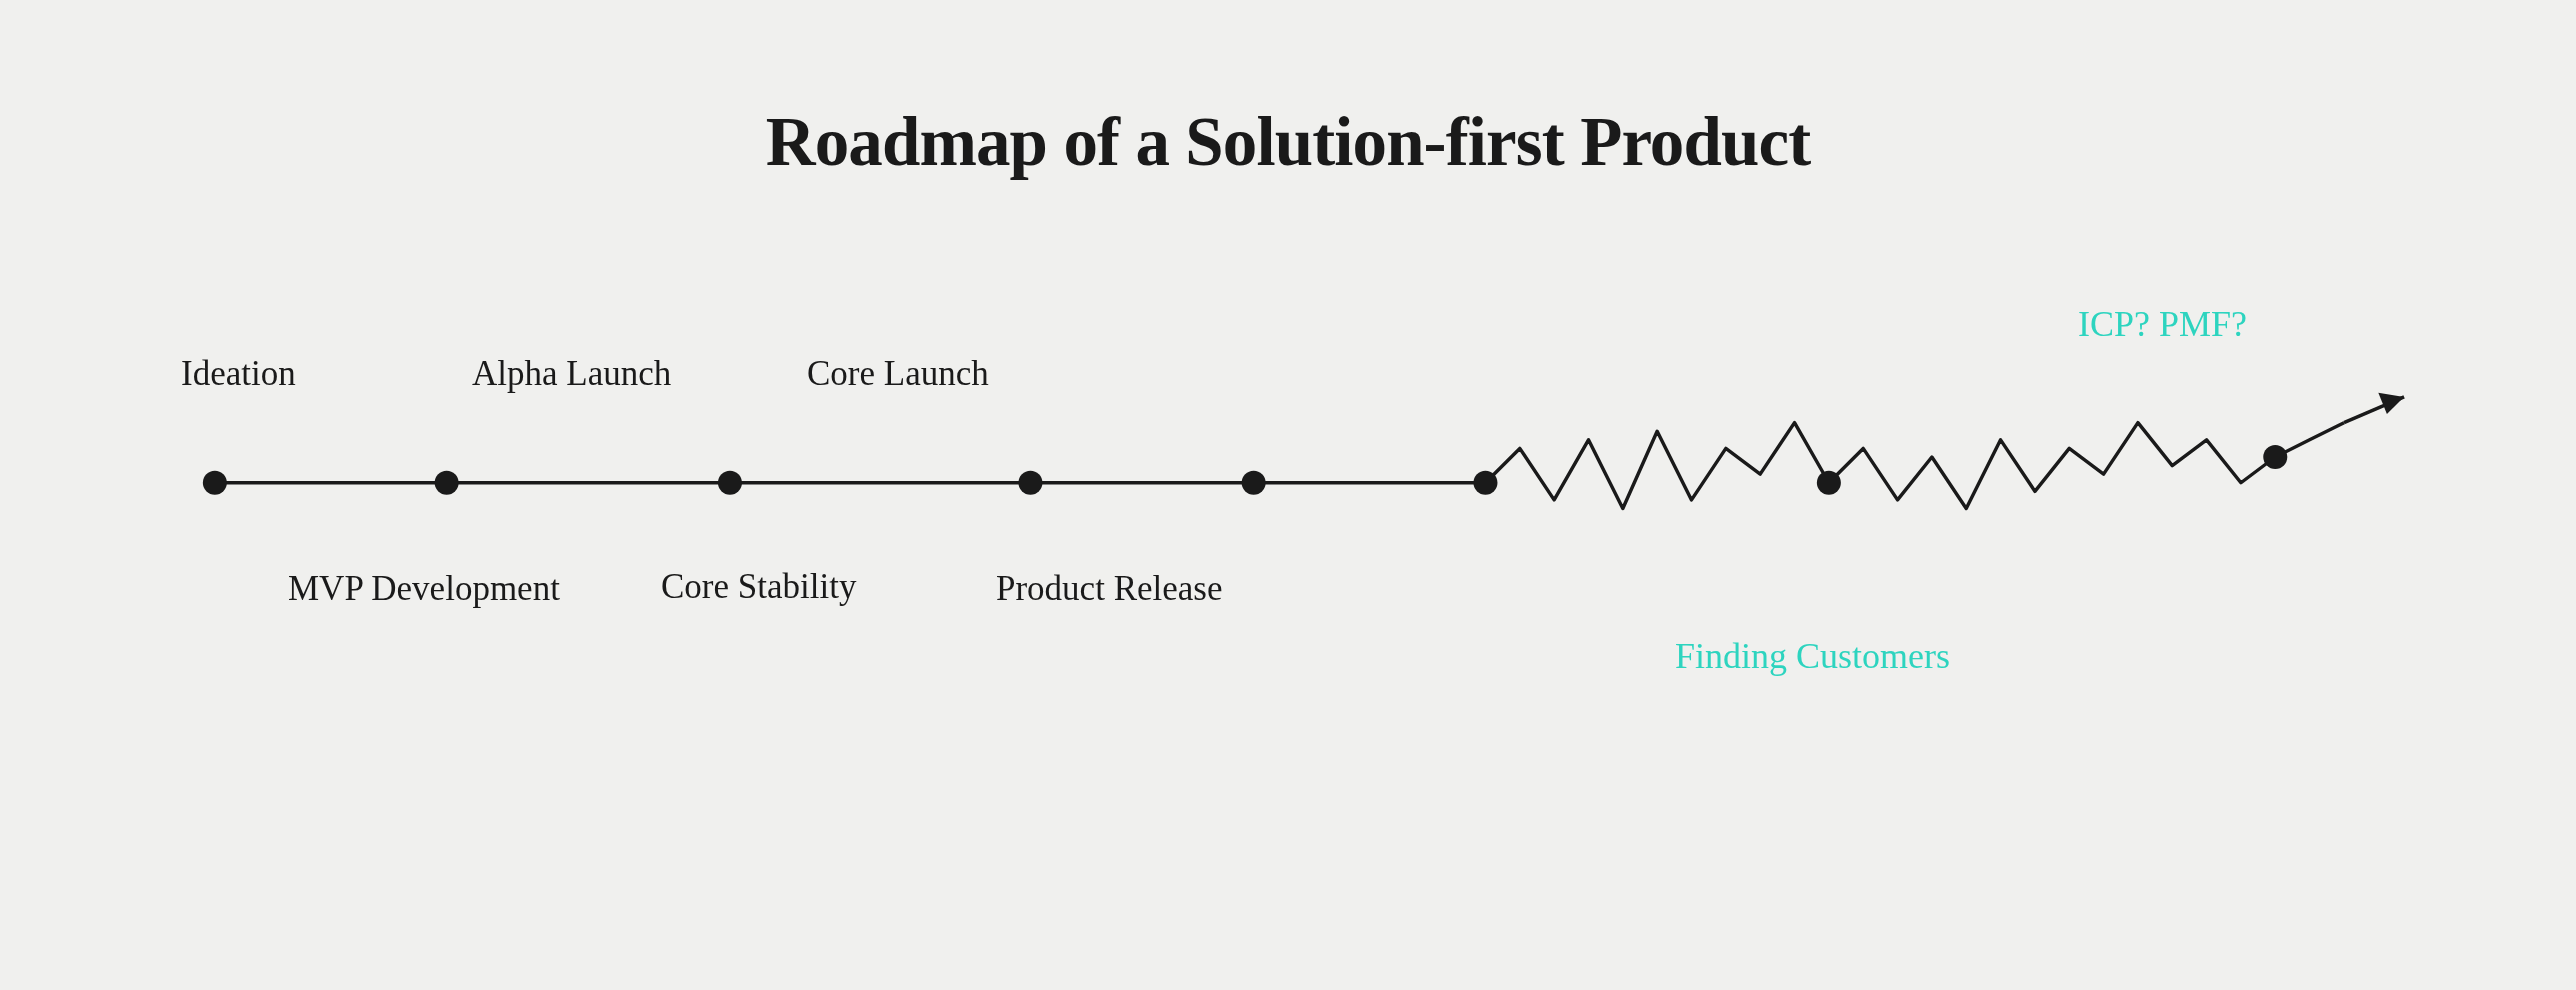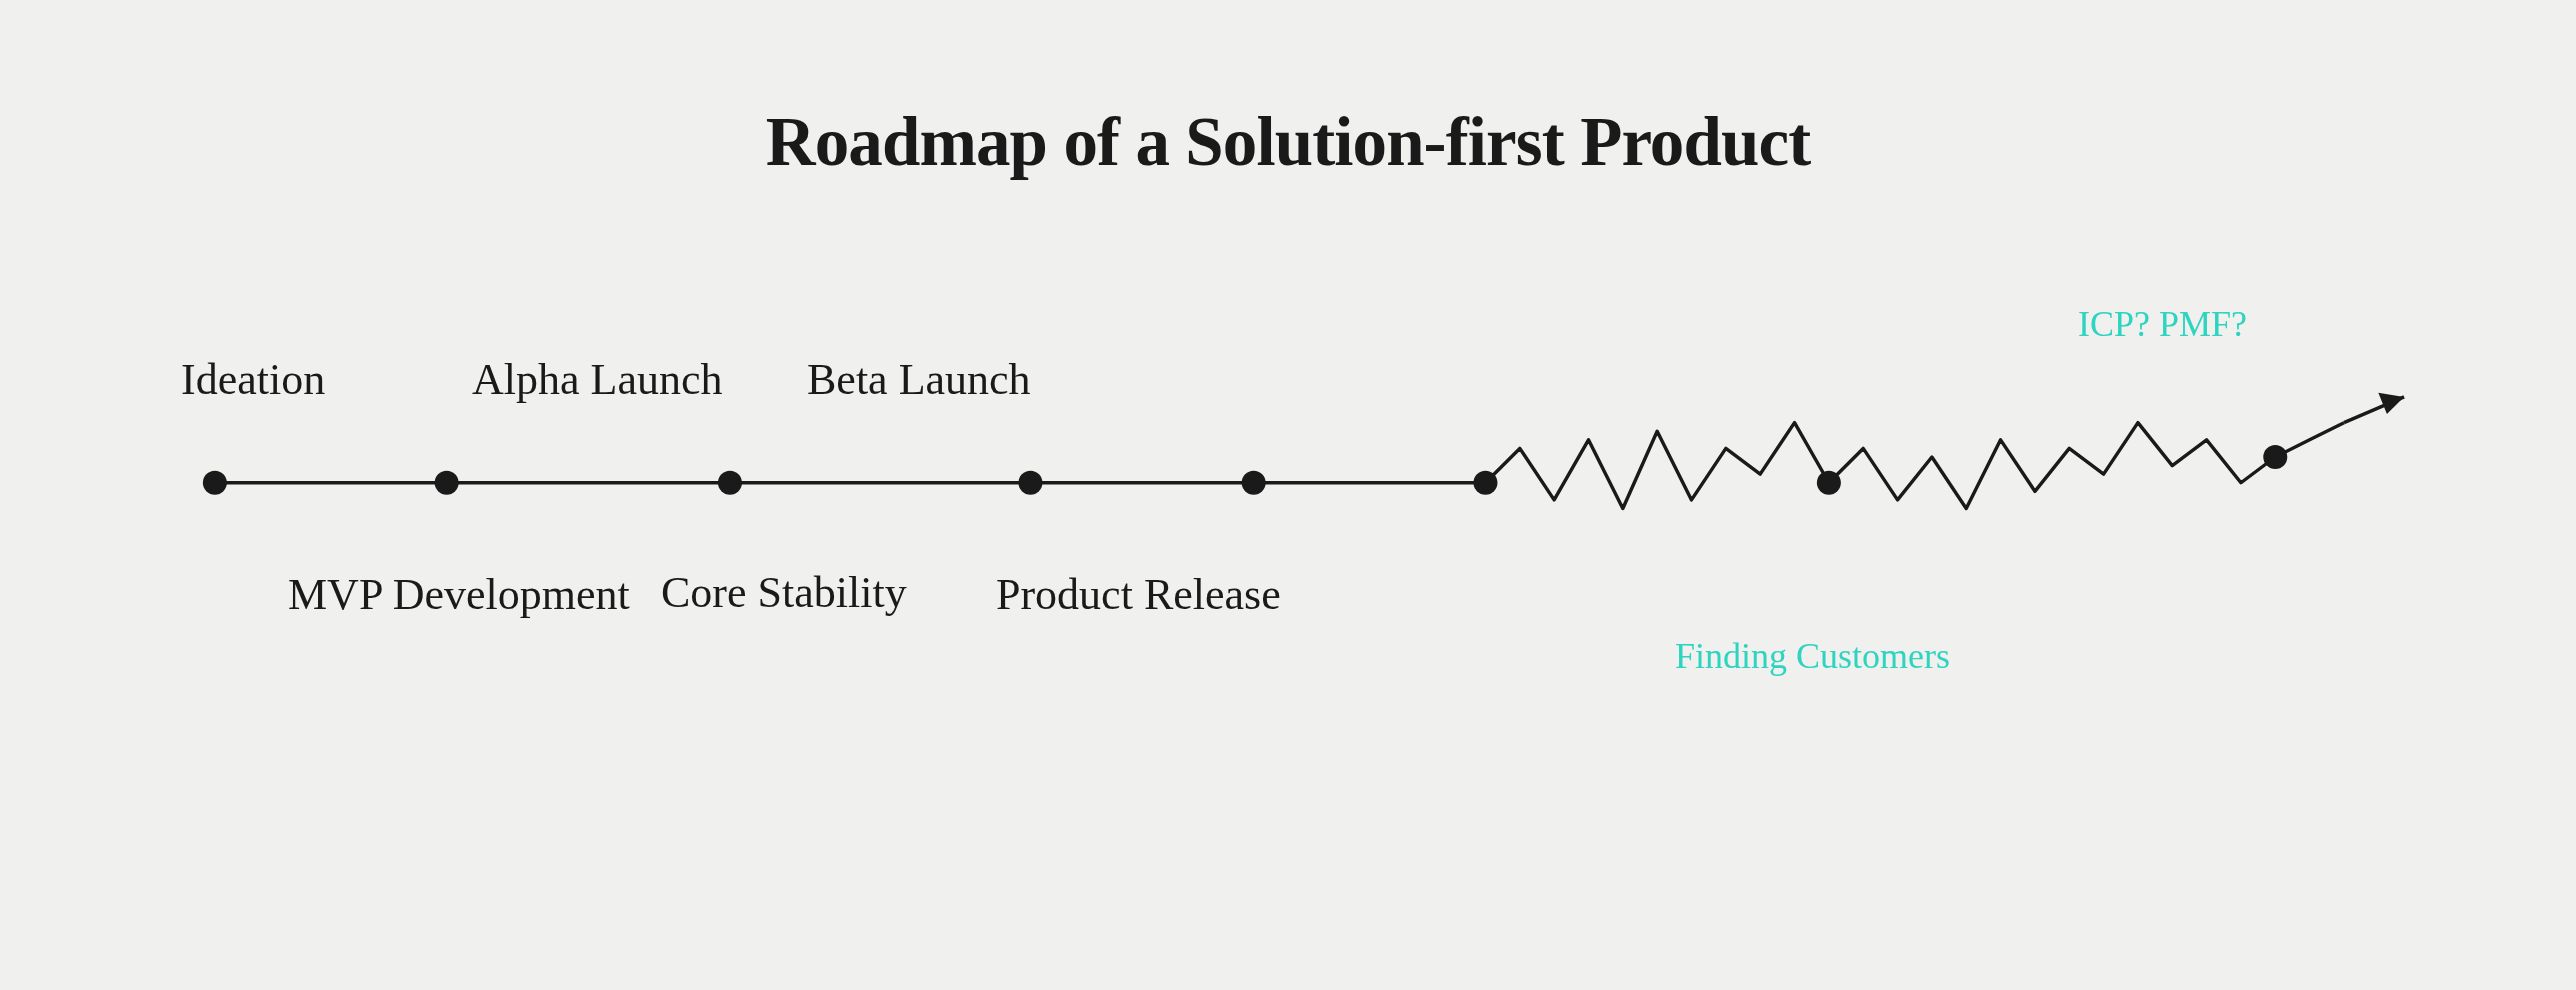--- a/index.html
+++ b/index.html
@@ -33,21 +33,21 @@
     svg.roadmap-svg {
       position: absolute;
       top: 0;
       left: 0;
       width: 100%;
       height: 100%;
       overflow: visible;
     }
     .label {
       position: absolute;
-      font-size: 44px;
+      font-size: 35px;
       color: #1a1a1a;
       white-space: nowrap;
       font-family: 'Georgia', serif;
     }
     .label-teal {
       color: #2dd4bf;
       font-size: 36px;
       font-family: 'Georgia', serif;
       white-space: nowrap;
     }
@@ -67,21 +67,21 @@
 <body>
 
 <div class="title-area">
   <h1 class="main-title">Roadmap of a Solution-first Product</h1>
 </div>
 
 <div class="diagram-container">
 
   <div class="label lbl-ideation">Ideation</div>
   <div class="label lbl-alpha">Alpha Launch</div>
-  <div class="label lbl-beta">Beta Launch</div>
+  <div class="label lbl-beta">Core Launch</div>
   <div class="label label-teal lbl-icp">ICP? PMF?</div>
 
   <div class="label lbl-mvp">MVP Development</div>
   <div class="label lbl-core">Core Stability</div>
   <div class="label lbl-product">Product Release</div>
   <div class="label label-teal lbl-finding-customers">Finding Customers</div>
 
   <svg class="roadmap-svg" viewBox="0 0 2700 600" preserveAspectRatio="none">
 
     <line x1="100" y1="270" x2="1580" y2="270" stroke="#1a1a1a" stroke-width="4"></line>

